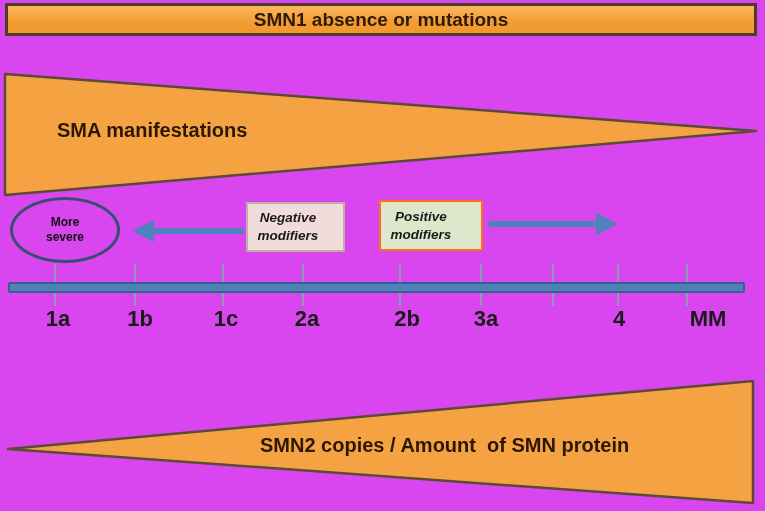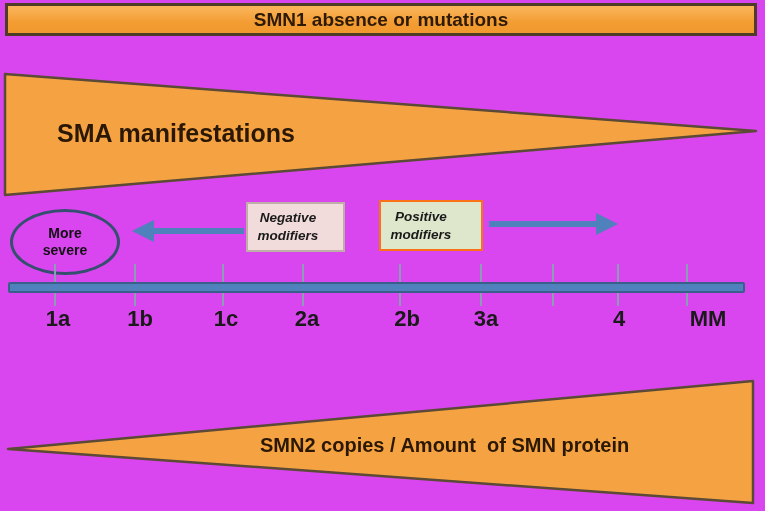--- a/index.html
+++ b/index.html
@@ -21,36 +21,35 @@
     background: linear-gradient(#f9b257 10%, #f39d33 60%, #f0982e);
     border: 3px solid #4e3c27;
     display: flex; align-items: center; justify-content: center;
     font-size: 19px; font-weight: bold; color: #2e1a05;
   }
 
   
   .shape-layer { left: 0; top: 0; width: 765px; height: 511px; }
 
   .wedge-label {
-    font-weight: bold; color: #2b1804; font-size: 25px;
+    font-weight: bold; color: #2b1804; font-size: 20px;
     white-space: pre;
   }
   .top-wedge-label { left: 57px; top: 119px; }
   .bottom-wedge-label {
     left: 260px; top: 434px; width: 475px; text-align: left; font-size: 20px;
   }
 
   
   .severity-ellipse {
     border: 3px solid #35506f;
     border-radius: 50%;
     display: flex; align-items: center; justify-content: center; text-align: center;
-    font-weight: bold; color: #111111; font-size: 14px; line-height: 1.25;
+    font-weight: bold; color: #111111; font-size: 12px; line-height: 1.25;
     background: transparent;
-    margin-top: 12px;
   }
   .more-severe { left: 10px; top: 197px; width: 104px; height: 60px; }
   .less-severe { left: 624px; top: 191px; width: 110px; height: 57px; }
   .severity-ellipse .txt { width: 70px; }
 
   
   .modifier-box {
     display: flex; align-items: center; text-align: center;
     font-weight: bold; font-style: italic; font-size: 13.5px; line-height: 1.3;
     color: #1a1a1a;

